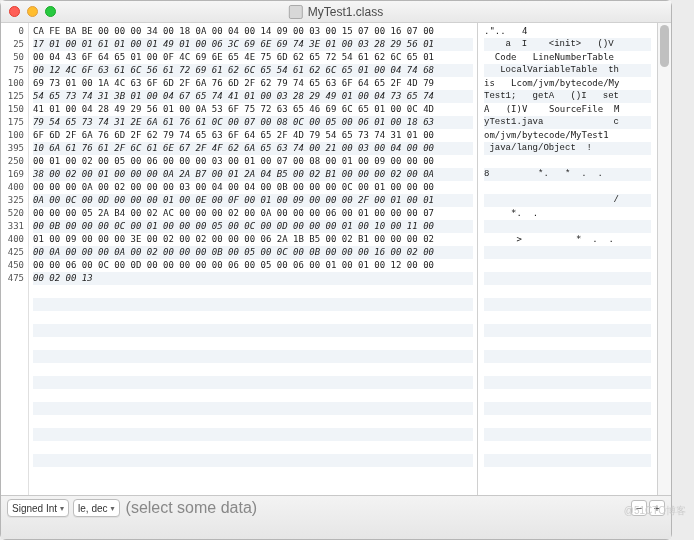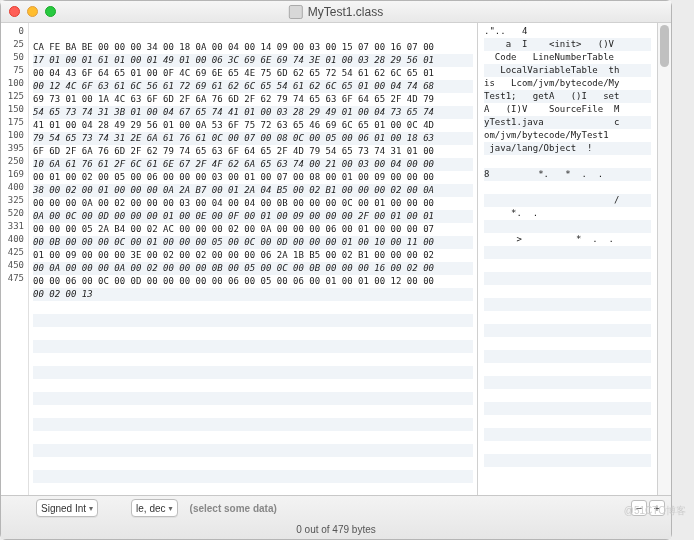--- a/index.html
+++ b/index.html
@@ -8,33 +8,33 @@
 .titlebar { height:22px; background:linear-gradient(#f6f6f6,#e8e8e8); border-bottom:1px solid #d0d0d0; display:flex; align-items:center; padding:0 8px; position:relative; }
 .traffic { display:flex; gap:7px; }
 .dot { width:11px; height:11px; border-radius:50%; }
 .dot.r{background:#ff5f57;border:1px solid #e33e32;}
 .dot.y{background:#ffbd2e;border:1px solid #e09e3e;}
 .dot.g{background:#28c940;border:1px solid #1aab29;}
 .title { position:absolute; left:50%; transform:translateX(-50%); color:#4a4a4a; font-size:12px; display:flex; align-items:center; gap:5px;}
 .titleicon{width:14px;height:14px;background:#d8d8d8;border:1px solid #aaa;border-radius:2px;}
 .content { flex:1; display:flex; background:#fff; overflow:hidden; }
 .gutter { width:28px; background:#fff; font-family:Menlo,monospace; font-size:9px; color:#555; text-align:right; padding-right:4px; padding-top:2px; line-height:13px; border-right:1px solid #e0e0e0;}
-.hexpane { flex:1; font-family:Menlo,monospace; font-size:9px; color:#222; padding:2px 4px; line-height:13px; white-space:pre; overflow:hidden; background:#fff;margin-top:16px;}
+.hexpane { flex:1; font-family:Menlo,monospace; font-size:9px; color:#222; padding:2px 4px; line-height:13px; white-space:pre; overflow:hidden; background:#fff;}
 .hexrow.alt{background:#f0f4f8;font-style:italic;}
 .hexrow{display:block;}
 .asciipane { width:180px; border-left:1px solid #d0d0d0; font-family:Menlo,monospace; font-size:9px; color:#222; padding:2px 6px; line-height:13px; white-space:pre; overflow:hidden; background:#fff;}
-.asciipane .arow.alt{background:#f0f4f8;display:block;}
+.asciipane .arow.alt{background:#f0f4f8;display:block;font-family:Liberation Mono, monospace;}
 .asciipane .arow{display:block;}
 .vscroll{width:14px;background:#f6f6f6;border-left:1px solid #d0d0d0;position:relative;}
 .thumb{position:absolute;left:2px;top:2px;width:9px;height:42px;background:#c0c0c0;border-radius:5px;}
 .footer { height:44px; border-top:1px solid #c8c8c8; background:linear-gradient(#f3f3f3,#e6e6e6); display:flex; flex-direction:column;}
 .toolbar{height:24px;display:flex;align-items:center;padding:0 6px;gap:4px;}
-.sel{background:#fff;border:1px solid #bdbdbd;border-radius:4px;height:18px;font-size:10px;padding:0 4px;display:flex;align-items:center;color:#333;box-shadow:0 1px 0 rgba(0,0,0,.05);margin-left:29px;}
+.sel{background:#fff;border:1px solid #bdbdbd;border-radius:4px;height:18px;font-size:10px;padding:0 4px;display:flex;align-items:center;color:#333;box-shadow:0 1px 0 rgba(0,0,0,.05);}
 .sel .chev{margin-left:3px;font-size:8px;color:#666;}
-.hint{color:#888;font-size:10px;margin-left:8px;font-weight:bold;}
+.hint{color:#888;font-size:16px;margin-left:2px;}
 .pm{margin-left:auto;display:flex;gap:2px;}
 .pmbtn{width:16px;height:16px;border:1px solid #bdbdbd;border-radius:3px;background:#fff;display:flex;align-items:center;justify-content:center;font-size:11px;color:#555;}
 .status{height:18px;text-align:center;font-size:10px;color:#555;display:flex;align-items:center;justify-content:center;}
 .watermark{position:absolute;right:8px;bottom:22px;color:#ccc;font-size:10px;}
 </style>
 </head>
 <body>
 <div class="window">
   <div class="titlebar">
     <div class="traffic">
@@ -106,18 +106,15 @@
       <span class="hint">(select some data)</span>
       <div class="pm">
         <div class="pmbtn">
             <span>−</span>
           </div>
         <div class="pmbtn">
             <span>+</span>
           </div>
       </div>
     </div>
-    <div class="status">
-      <span>0 out of 479 bytes</span>
-    </div>
   </div>
 </div>
 <div class="watermark">@51CTO博客</div>
 
 </body></html>

